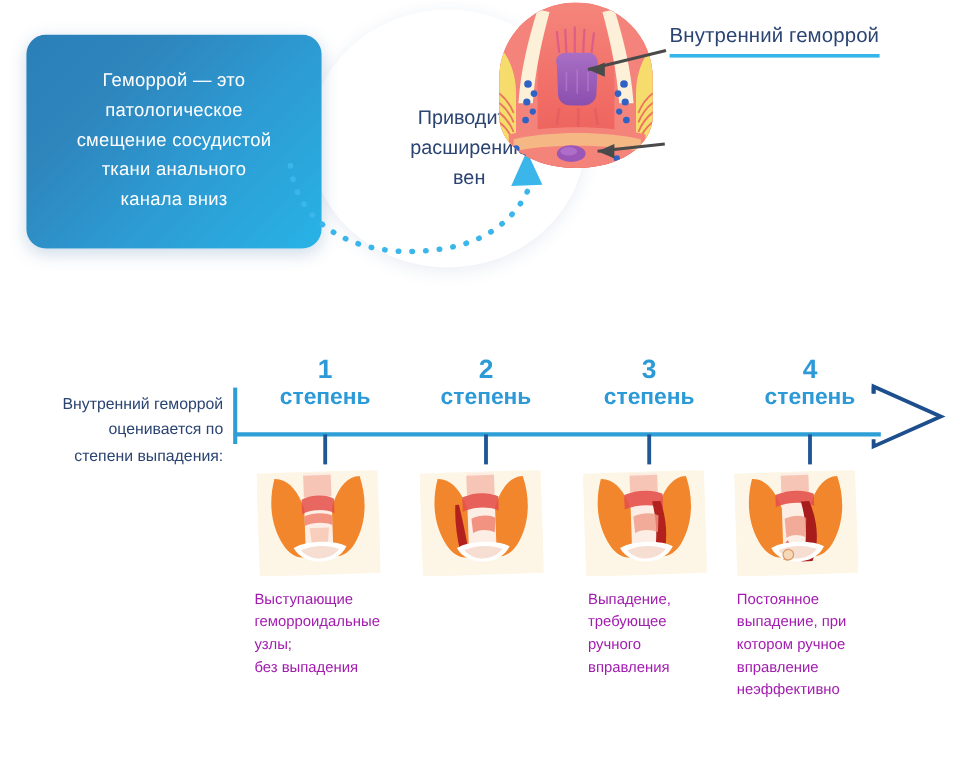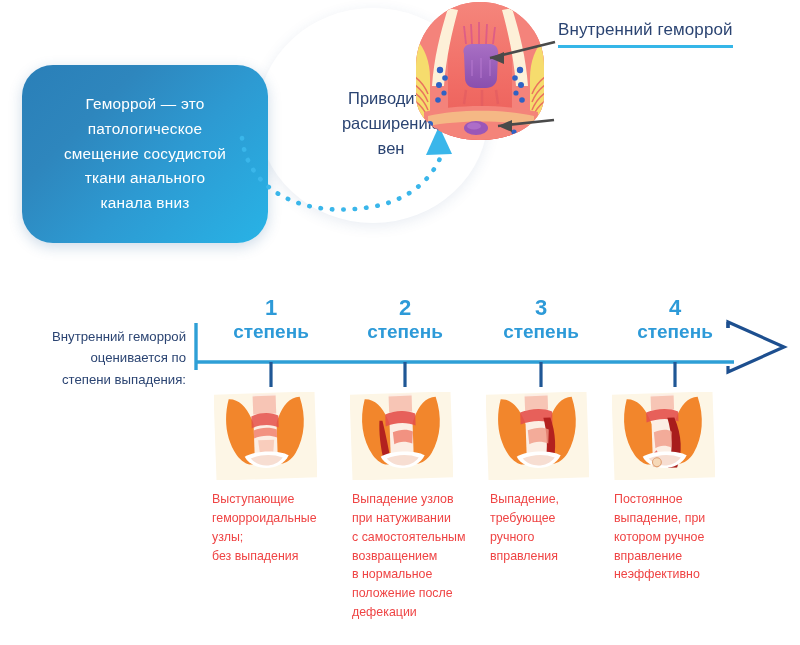--- a/index.html
+++ b/index.html
@@ -31,27 +31,26 @@
     border-radius: 50%;
     background: #ffffff;
     box-shadow: 0 3px 14px rgba(40,80,140,0.10);
   }
 
   
   #definition-card {
     position: absolute;
     left: 22px; top: 29px;
     width: 246px; height: 178px;
-    border-radius: 31px;
+    border-radius: 16px;
     background: linear-gradient(135deg, #2a7fb8 0%, #2e86bd 28%, #2d9ad2 58%, #28b3e6 100%);
     box-shadow: 0 4px 14px rgba(30,90,150,0.22);
     display: flex;
     align-items: center;
     justify-content: center;
-    margin-top: 36px;
   }
   #definition-card .card-text {
     color: #ffffff;
     font-size: 15.4px;
     line-height: 1.62;
     text-align: center;
     letter-spacing: 0.2px;
     padding: 0 12px;
     white-space: pre-line;
   }
@@ -146,21 +145,21 @@
   .stage-figure {
     position: absolute;
     width: 103px; height: 88px;
   }
 
   .stage-caption {
     position: absolute;
     width: 118px;
     font-size: 12.4px;
     line-height: 1.52;
-    color: #ef4444;
+    color: #a21caf;
     white-space: pre-line;
   }
 </style>
 </head>
 <body>
 
 <div id="top-section">
 
   <div class="ghost-circle"></div>
 
@@ -395,27 +394,20 @@
       <path d="M30,64 C40,58 64,58 74,64 C66,80 38,80 30,64 Z" fill="#ffffff"></path>
       <path d="M36,66 C46,62 58,62 68,66 C60,76 44,76 36,66 Z" fill="#f7ded2"></path>
       <circle cx="44" cy="70" r="4.4" fill="#f6d9b8" stroke="#dd9a6b" stroke-width="1"></circle>
     </g>
   </svg>
 
   <div class="stage-caption" style="left:212px; top:200px;">Выступающие
 геморроидальные
 узлы;
 без выпадения</div>
-  <div class="stage-caption" style="left:352px; top:200px;">Выпадение узлов
-при натуживании
-с самостоятельным
-возвращением
-в нормальное
-положение после
-дефекации</div>
   <div class="stage-caption" style="left:614px; top:200px;">Постоянное
 выпадение, при
 котором ручное
 вправление
 неэффективно</div>
   <div class="stage-caption" style="left:490px; top:200px;">Выпадение,
 требующее
 ручного
 вправления</div>
 </div>

